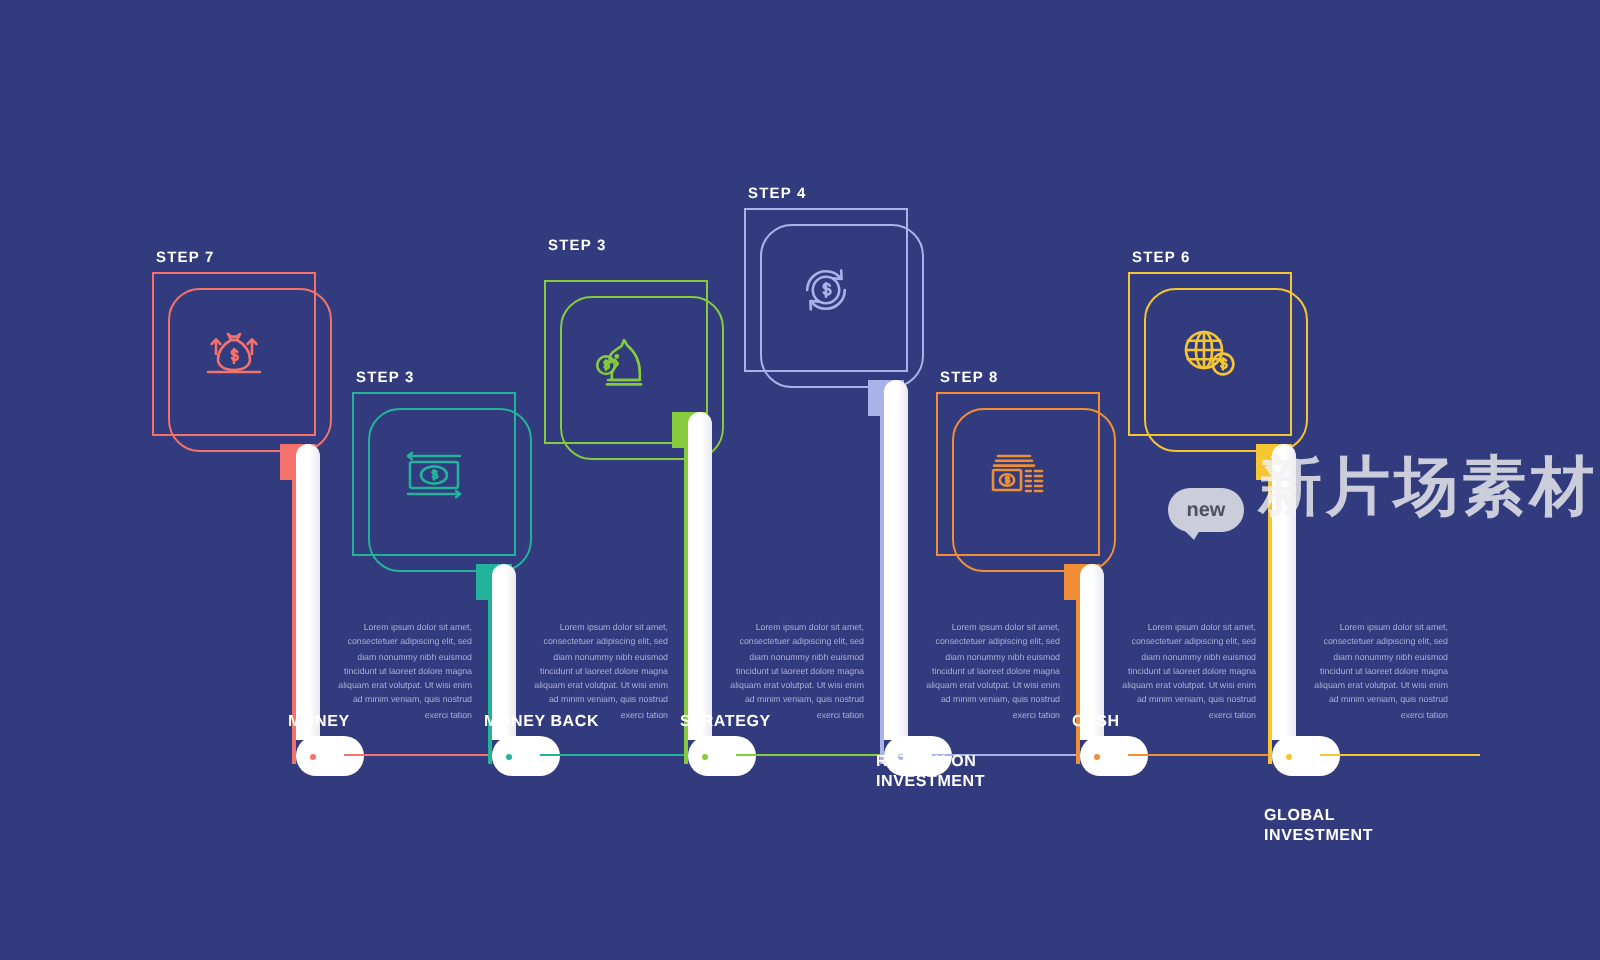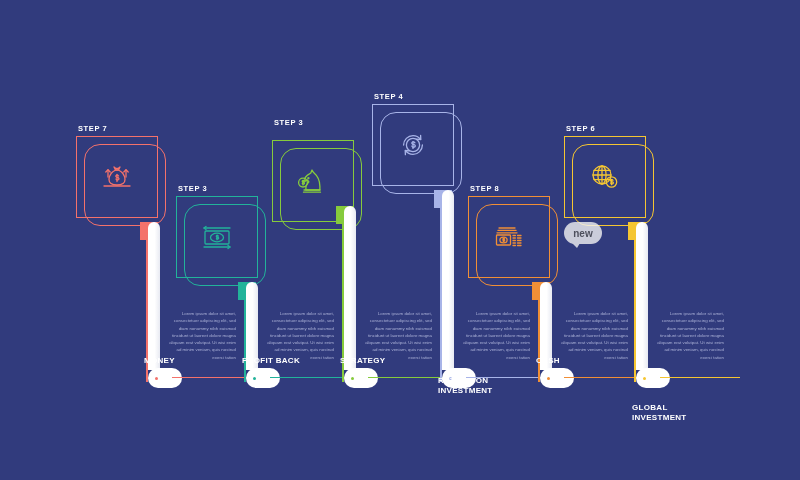--- a/index.html
+++ b/index.html
@@ -99,21 +99,21 @@
     color:#ffffff;
     letter-spacing:0.3px;
     line-height:1.25;
     text-align:right;
     width:90px;
   }
 
   
   #watermark{
     position:absolute;
-    left:564px;top:222px;
+    left:584px;top:222px;
     display:flex;align-items:flex-end;
     opacity:0.80;
     pointer-events:none;
   }
   .wm-badge{
     width:38px;height:22px;
     background:#f2f2f2;
     border-radius:11px;
     display:flex;align-items:center;justify-content:center;
     font-size:10px;font-weight:bold;color:#555;
@@ -185,21 +185,21 @@
     </svg>
         </div>
       </div>
       <div class="block" style="left: 238px; top: 282px; background: rgb(34, 179, 154);"></div>
       <div class="stripe" style="left: 244px; top: 282px; height: 100px; background: rgb(34, 179, 154);"></div>
       <div class="bar" style="left: 246px; top: 282px; height: 88px;"></div>
       <div class="foot" style="left: 246px; top: 368px;"></div>
       <div class="foot-dot" style="left: 251px; top: 374.5px; background: rgb(34, 179, 154);"></div>
       <div class="baseline" style="left: 270px; top: 377px; width: 80px; background: rgb(34, 179, 154);"></div>
       <div class="desc" style="left: 262px; top: 310px;">Lorem ipsum dolor sit amet, consectetuer adipiscing elit, sed diam nonummy nibh euismod tincidunt ut laoreet dolore magna aliquam erat volutpat. Ut wisi enim ad minim veniam, quis nostrud exerci tation</div>
-      <div class="title" style="left: 242px; top: 356px; text-align: left; width: 90px;">PROFIT BACK</div>
+      <div class="title" style="left: 242px; top: 356px; text-align: left; width: 90px;">MONEY BACK</div>
     </div>
     <div class="step" style="color: rgb(134, 203, 60);">
       <div class="step-label" style="left: 274px; top: 118px; color: rgb(255, 255, 255);">STEP 3</div>
       <div style="position: absolute; left: 272px; top: 140px; width: 96px; height: 96px;">
         <div class="card-outer"></div>
         <div class="card-inner"></div>
         <div class="icon-wrap">
     <svg width="44" height="44" viewBox="0 0 44 44" fill="none" stroke="currentColor" stroke-width="1.3" stroke-linecap="round" stroke-linejoin="round">
       <path d="M21 11 l-1.2 3 l-3.6 2.4 c-1.6 1.1 -2.4 2.7 -2.4 4.3 l0 1.8 l2.6 -1.6 l1.5 1.9 l-1.8 2.3 c-0.8 1 -1.2 2.2 -1.2 3.4 l0 2.5 h14 l0 -3.5 c0 -5.4 -2.3 -10.5 -6.3 -13.9 z"></path>
       <path d="M17.4 18.6 a0.55 0.55 0 1 0 0.01 0"></path>
@@ -307,13 +307,14 @@
       <div class="foot" style="left: 636px; top: 368px;"></div>
       <div class="foot-dot" style="left: 641px; top: 374.5px; background: rgb(245, 198, 50);"></div>
       <div class="baseline" style="left: 660px; top: 377px; width: 80px; background: rgb(245, 198, 50);"></div>
       <div class="desc" style="left: 652px; top: 310px;">Lorem ipsum dolor sit amet, consectetuer adipiscing elit, sed diam nonummy nibh euismod tincidunt ut laoreet dolore magna aliquam erat volutpat. Ut wisi enim ad minim veniam, quis nostrud exerci tation</div>
       <div class="title" style="left: 632px; top: 356px; text-align: left; width: 90px; margin-top: 47px;">GLOBAL INVESTMENT</div>
     </div>
   </div>
 
 <div id="watermark">
   <div class="wm-badge">new</div>
+  <div class="wm-text">新片场素材</div>
 </div>
 
 </body></html>

